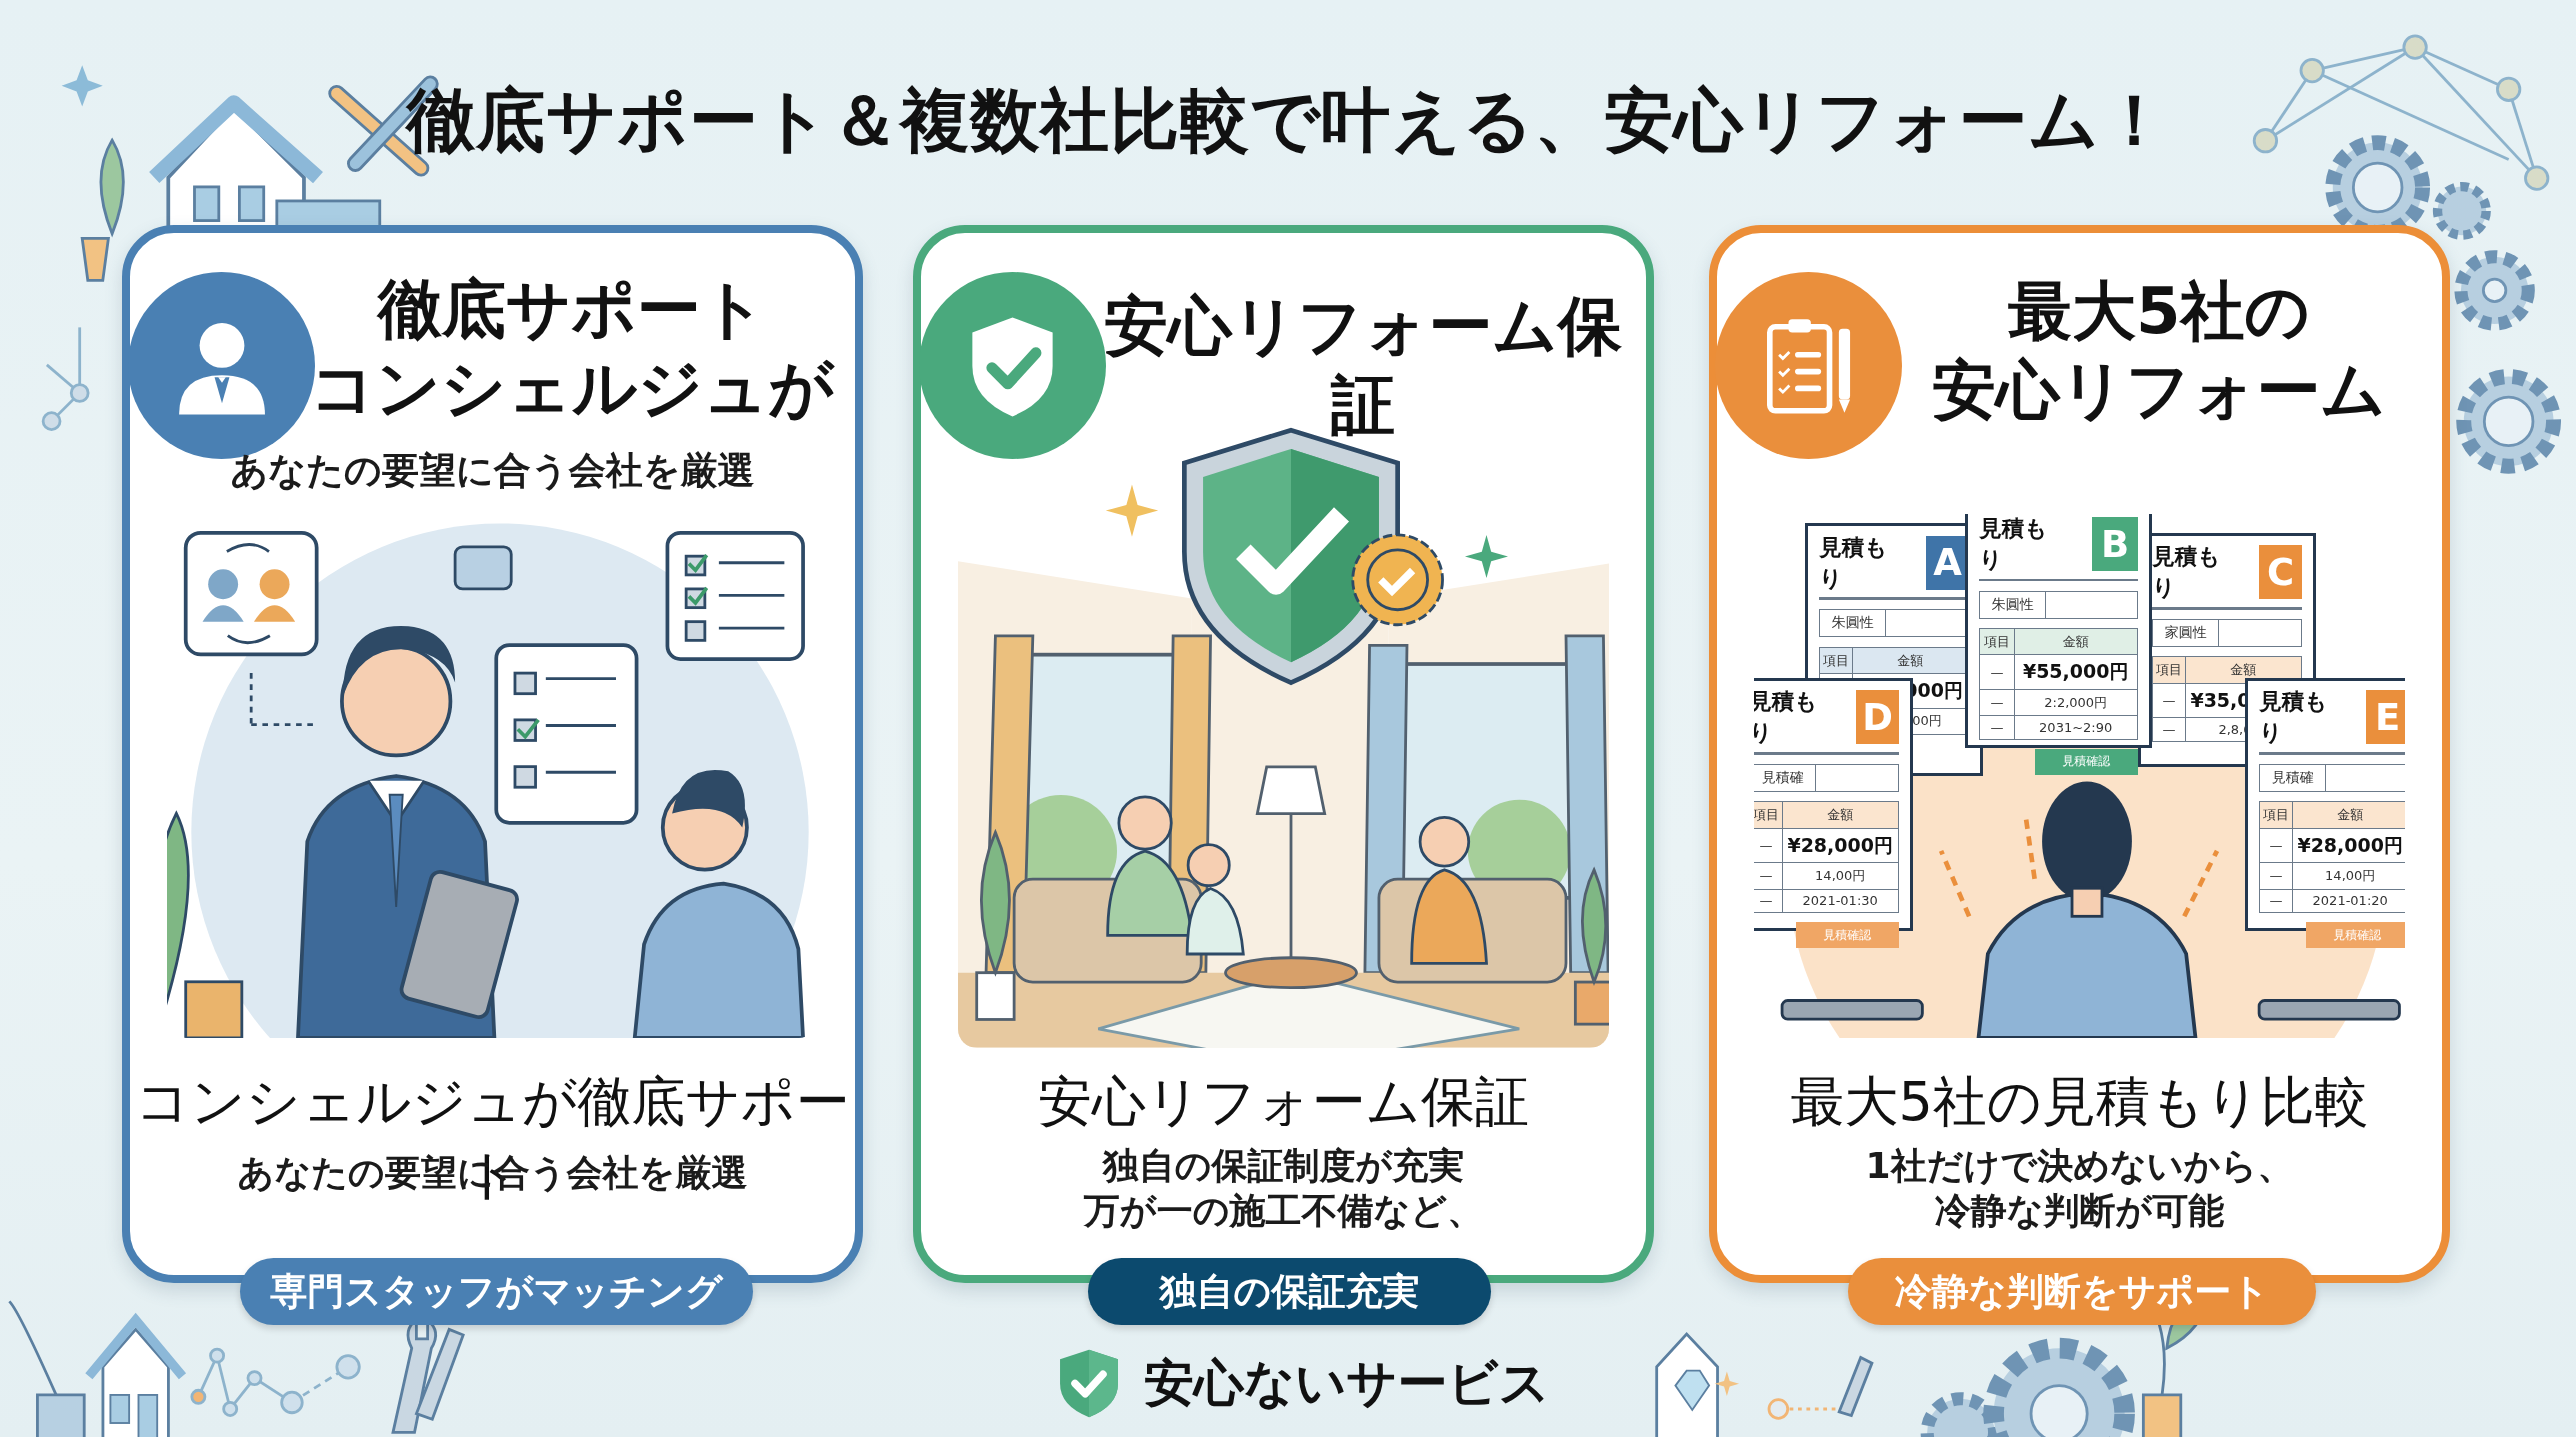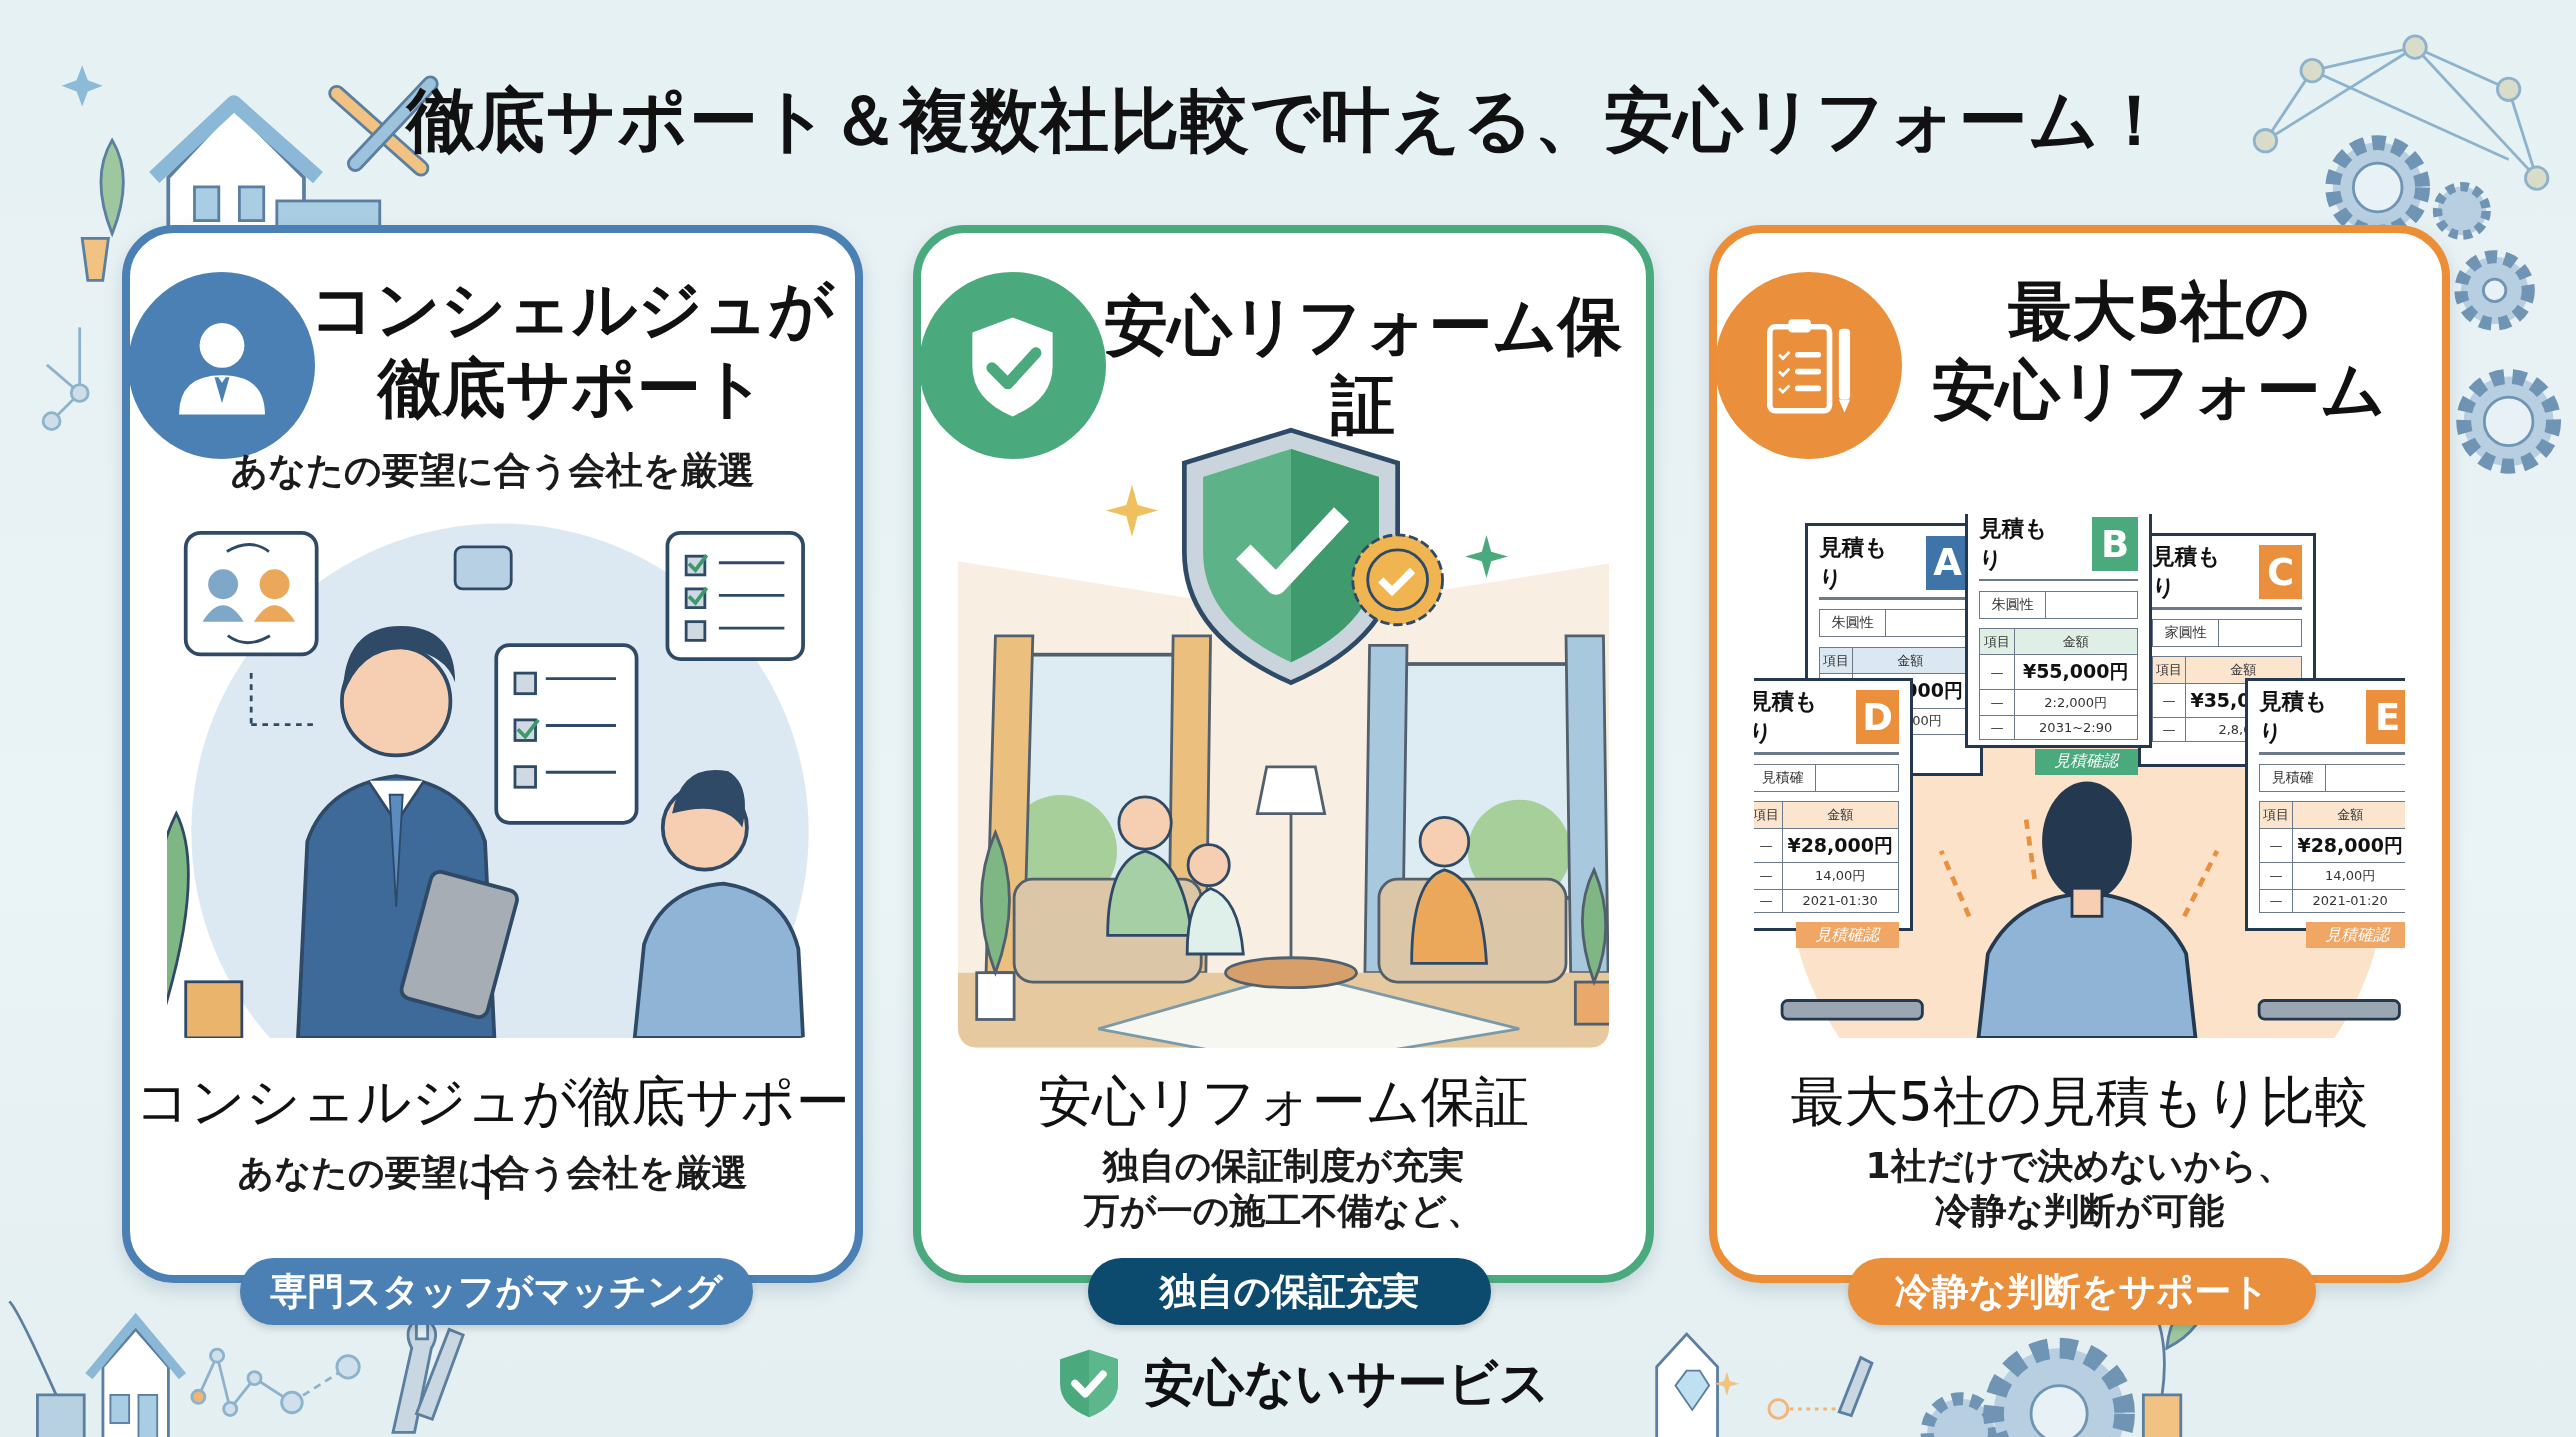--- a/index.html
+++ b/index.html
@@ -74,21 +74,21 @@
   }
   .doc .doc-head { display: flex; justify-content: flex-end; align-items: stretch; height: 54px; gap: 20px; }
   .doc .doc-title { font-weight: bold; font-size: 22.5px; align-self: center; margin-right: 13px; color: #111; }
   .doc .doc-letter { width: 52px; color: #fff; font-size: 37px; font-weight: bold; display: flex; align-items: center; justify-content: center; }
   .doc .line { height: 2.8px; background: #6b7a8a; margin: 7.5px 0; }
   .doc .field { border: 1.9px solid #6b7a8a; height: 28px; margin: 9.4px 0; display:flex; align-items:center; font-size: 14px; }
   .doc .field .fl { width: 66px; height: 100%; border-right: 1.9px solid #6b7a8a; display:flex; align-items:center; justify-content:center; }
   .doc table { width: 100%; border-collapse: collapse; font-size: 13px; }
   .doc td { border: 1.9px solid #6b7a8a; text-align: center; padding: 3.7px 1.9px; }
   .doc td.price { font-size: 19px; font-weight: bold; color: #111; }
-  .doc .doc-btn { margin-top: 9.4px; margin-left: auto; width: 103px; height: 26px; color: #fff; font-size: 16px; display:flex; align-items:center; justify-content:center;font-style:italic; }
+  .doc .doc-btn { margin-top: 9.4px; margin-left: auto; width: 103px; height: 26px; color: #fff; font-size: 12px; display:flex; align-items:center; justify-content:center; }
 </style>
 </head>
 <body>
 
 <svg class="deco" style="left:56px;top:37px" width="393" height="253" viewBox="0 0 420 270">
   <path d="M92 66 l-6 -16 l-6 16 l-16 6 l16 6 l6 16 l6 -16 l16 -6z" fill="#8cbbd8" transform="translate(-58,-20)"></path>
   <rect x="40" y="230" width="80" height="0"></rect>
 
   <path d="M40 260 l10 0 l6 -45 l-28 0 l6 45z" fill="#f2c283" stroke="#5b7fa0" stroke-width="3"></path>
   <path d="M60 210 q-24 -60 0 -100 q24 40 0 100z" fill="#9cc79f" stroke="#5b7fa0" stroke-width="3"></path>
@@ -188,22 +188,22 @@
 <section class="card blue">
   <div class="card-icon">
     <svg width="112" height="112" viewBox="0 0 120 120">
       <circle cx="60" cy="38" r="24" fill="#fff"></circle>
       <path d="M14 112 Q14 70 60 70 Q106 70 106 112z" fill="#fff"></path>
       <path d="M52 72 L60 100 L68 72z" fill="#4a80b3"></path>
       <path d="M56 72 L60 78 L64 72z" fill="#fff"></path>
     </svg>
   </div>
   <div class="card-heading">
+    <div>徹底サポート</div>
     <div>コンシェルジュが</div>
-    <div>徹底サポート</div>
   </div>
   <div class="card-subhead">あなたの要望に合う会社を厳選</div>
 
   <div class="illus">
     <svg width="666" height="524" viewBox="0 0 712 560">
       <circle cx="356" cy="340" r="330" fill="#dde9f2"></circle>
 
       <rect x="20" y="20" width="140" height="130" rx="16" fill="#fff" stroke="#2e4a66" stroke-width="4"></rect>
       <circle cx="60" cy="75" r="16" fill="#7fa7c8"></circle>
         <path d="M38 115 q22 -35 44 0z" fill="#7fa7c8"></path>

